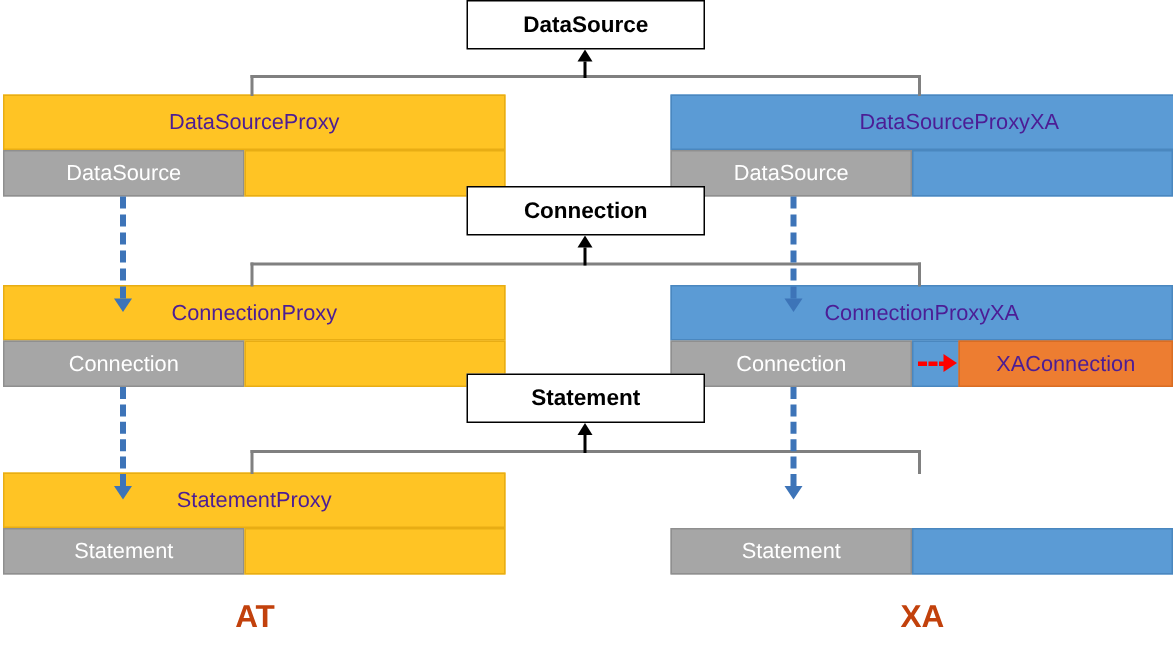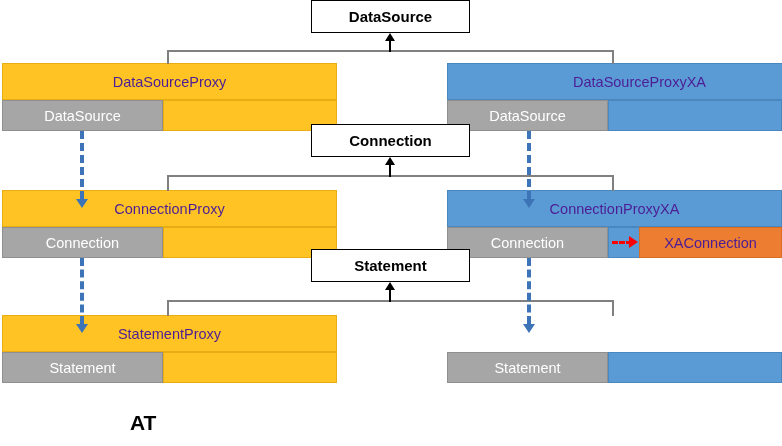--- a/index.html
+++ b/index.html
@@ -137,22 +137,22 @@
     text-align: center;
     line-height: 30px;
     z-index: 6;
   }
 
   
   .mode-label {
     position: absolute;
     font-size: 21px;
     font-weight: bold;
-    color: #000000;
-    margin-top: 11px;
+    color: #c2410c;
+    text-align: center;
   }
 </style>
 </head>
 <body>
 
 <div id="stage">
 
   <div class="iface-box" style="left:311px; top:0px; width:159px; height:33px;">DataSource</div>
 
   <div class="iface-box" style="left:311px; top:124px; width:159px; height:33px;">Connection</div>
@@ -232,14 +232,15 @@
   <div class="dash-v" style="left:80px; top:258px; height:66px;"></div>
   <div class="dash-head" style="left:76px; top:324px;"></div>
 
   <div class="dash-v" style="left:527px; top:131px; height:68px;"></div>
   <div class="dash-head" style="left:523px; top:199px;"></div>
 
   <div class="dash-v" style="left:527px; top:258px; height:66px;"></div>
   <div class="dash-head" style="left:523px; top:324px;"></div>
 
   <div class="mode-label" style="left:130px; top:400px; width:80px;">AT</div>
+  <div class="mode-label" style="left:575px; top:400px; width:80px;">XA</div>
 
 </div>
 
 </body></html>

